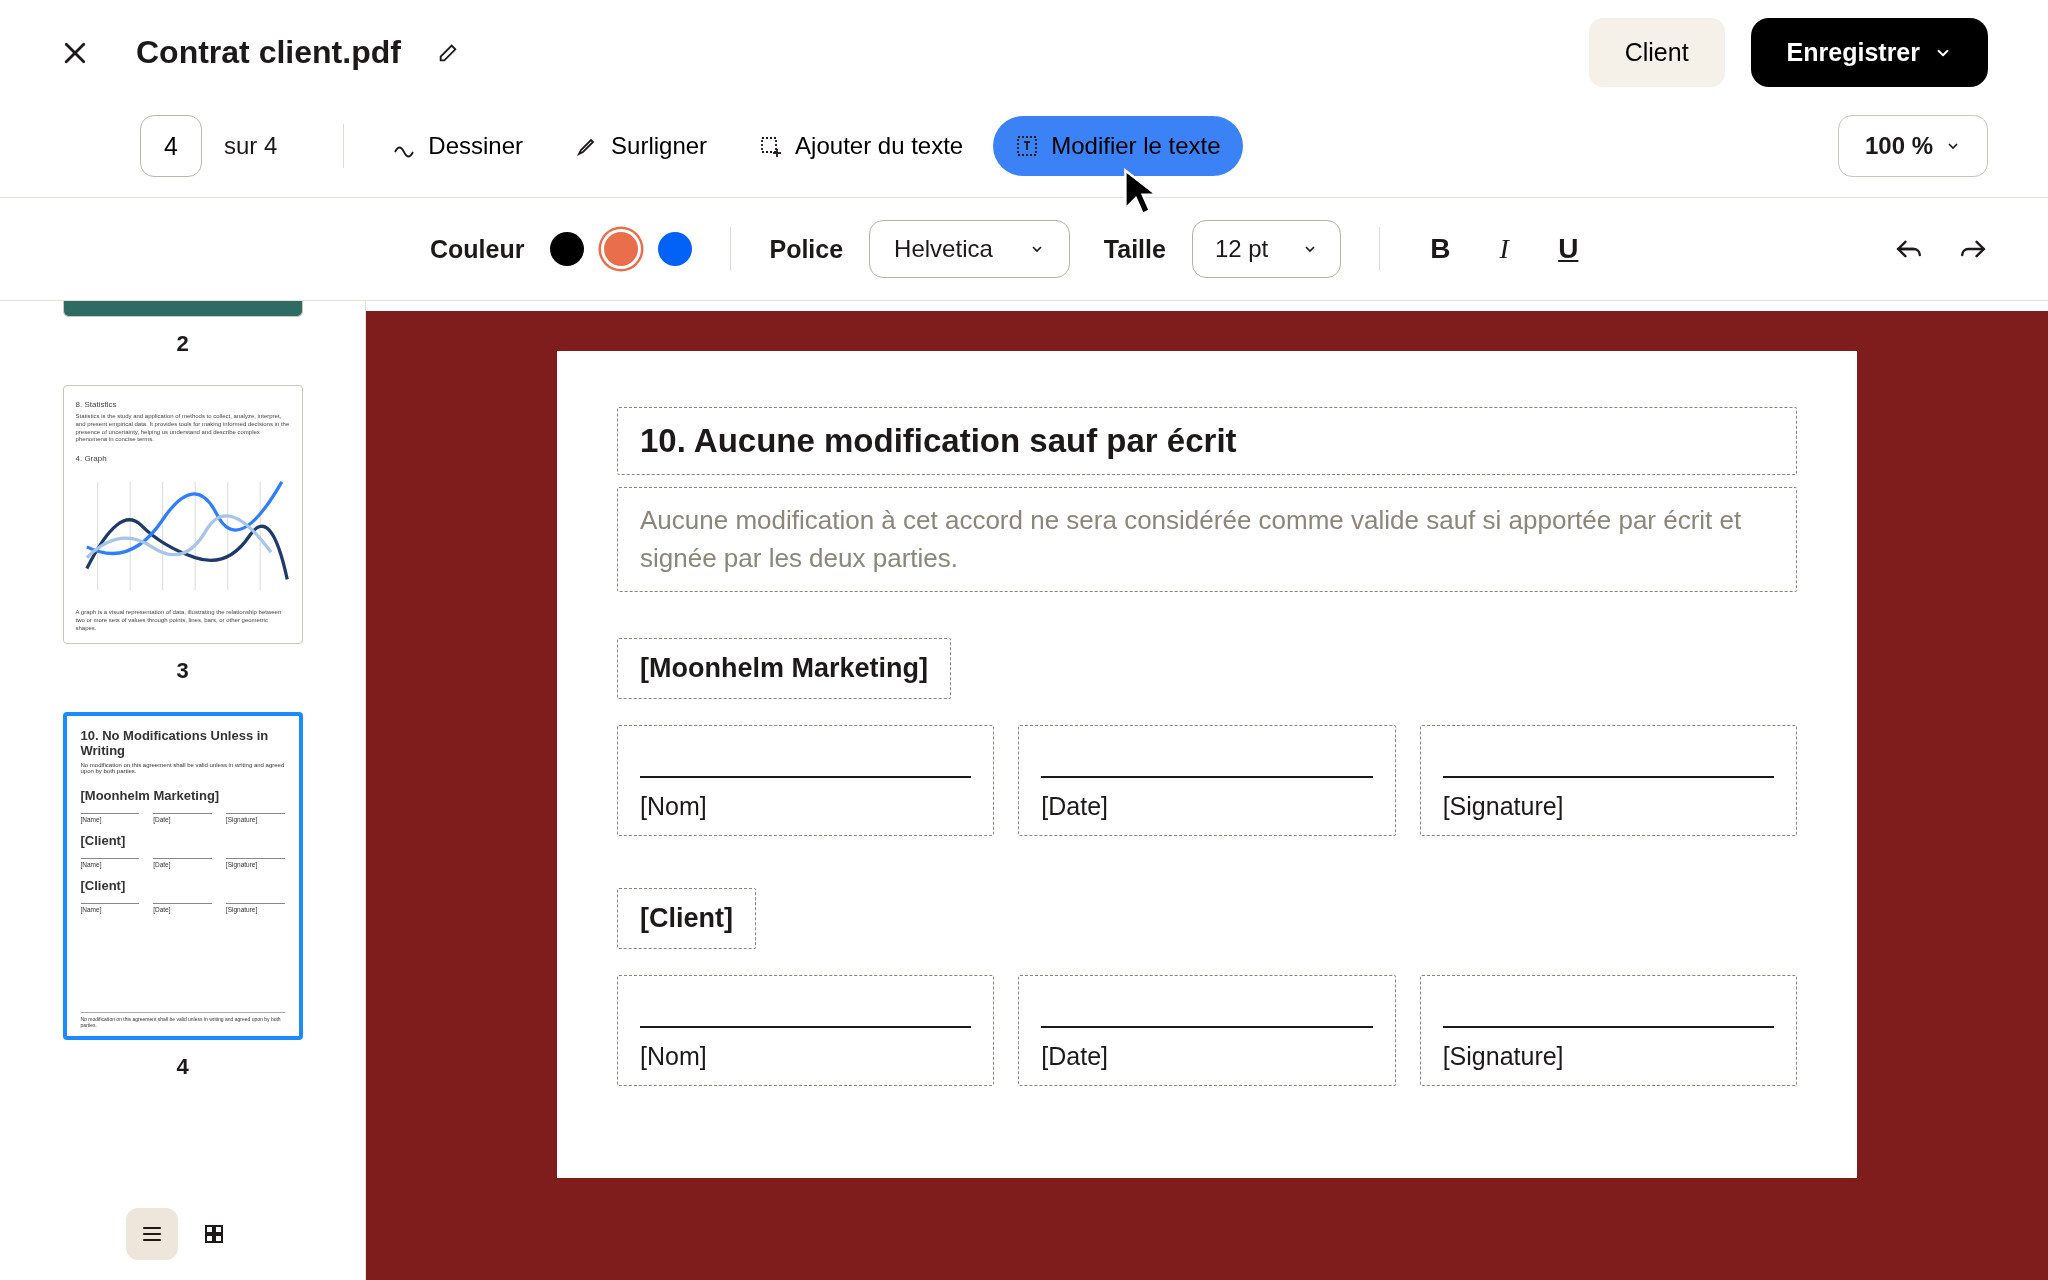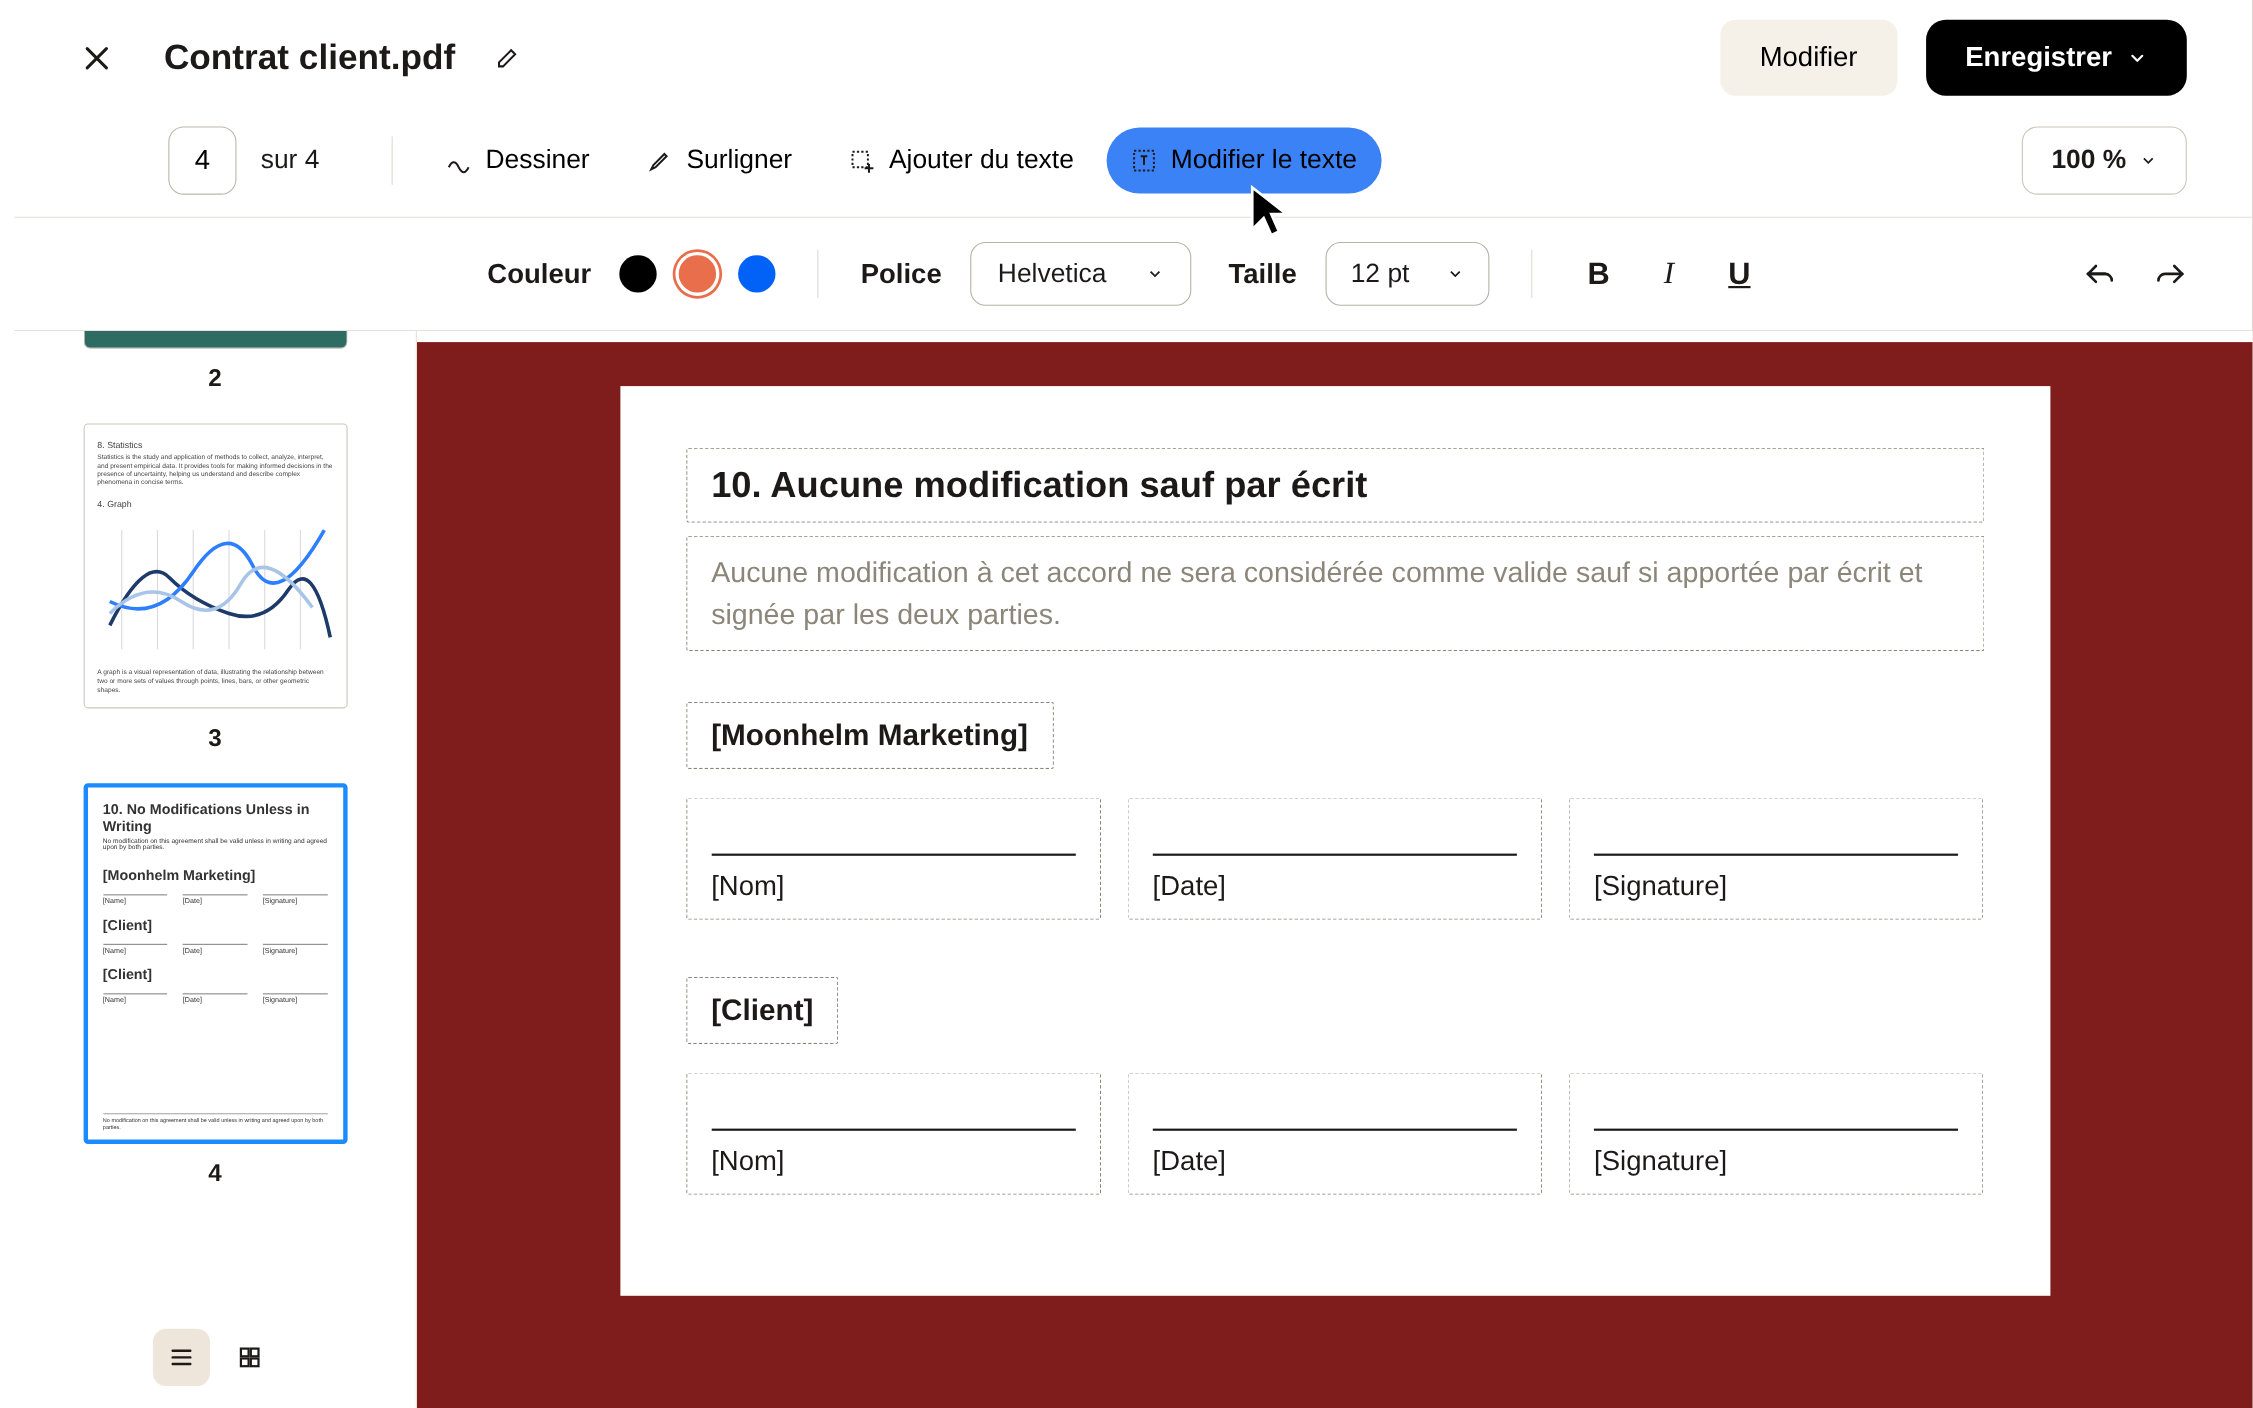--- a/index.html
+++ b/index.html
@@ -1,18 +1,18 @@
 <!DOCTYPE html>
 <html><head>
 <meta charset="utf-8">
 <style>
 * { box-sizing: border-box; margin: 0; padding: 0; }
 body { font-family: -apple-system, BlinkMacSystemFont, "Segoe UI", Helvetica, Arial, sans-serif; background: #fff; color: #1e1919; overflow: hidden; }
 
-.app { width: 2048px; height: 1280px; display: flex; flex-direction: column; transform-origin: top left; padding-left: 13px; }
+.app { width: 2048px; height: 1280px; display: flex; flex-direction: column; transform-origin: top left; }
 
 
 .topbar { display: flex; align-items: center; padding: 18px 60px; gap: 26px; }
 .close-x { font-size: 34px; font-weight: 400; cursor: pointer; line-height: 1; }
 .doc-title { font-size: 32px; font-weight: 700; margin-left: 20px; }
 .edit-pencil { font-size: 22px; margin-left: 10px; cursor: pointer; }
 .spacer { flex: 1; }
 .btn-cancel { background: #f5f0e8; border: none; border-radius: 14px; padding: 20px 36px; font-size: 25px; font-weight: 500; cursor: pointer; }
 .btn-save { background: #000; color: #fff; border: none; border-radius: 18px; padding: 20px 36px; font-size: 25px; font-weight: 600; cursor: pointer; display: flex; align-items: center; gap: 14px; }
 
@@ -91,21 +91,21 @@
           <line x1="19" y1="5" x2="5" y2="19"></line>
         </svg>
     </div>
     <div class="doc-title">Contrat client.pdf</div>
     <div class="edit-pencil">
       <svg width="22" height="22" viewBox="0 0 24 24" fill="none" stroke="#1e1919" stroke-width="2">
           <path d="M4 20h4L20 8l-4-4L4 16v4z"></path>
         </svg>
     </div>
     <div class="spacer"></div>
-    <button class="btn-cancel">Modifier</button>
+    <button class="btn-cancel">Client</button>
     <button class="btn-save">
       <span>Enregistrer</span>
       <svg width="18" height="18" viewBox="0 0 24 24" fill="none" stroke="#fff" stroke-width="2.6" stroke-linecap="round" stroke-linejoin="round">
           <polyline points="6 9 12 15 18 9"></polyline>
         </svg>
     </button>
   </div>
 
   <div class="toolrow">
     <input class="page-input" value="4" style="">

